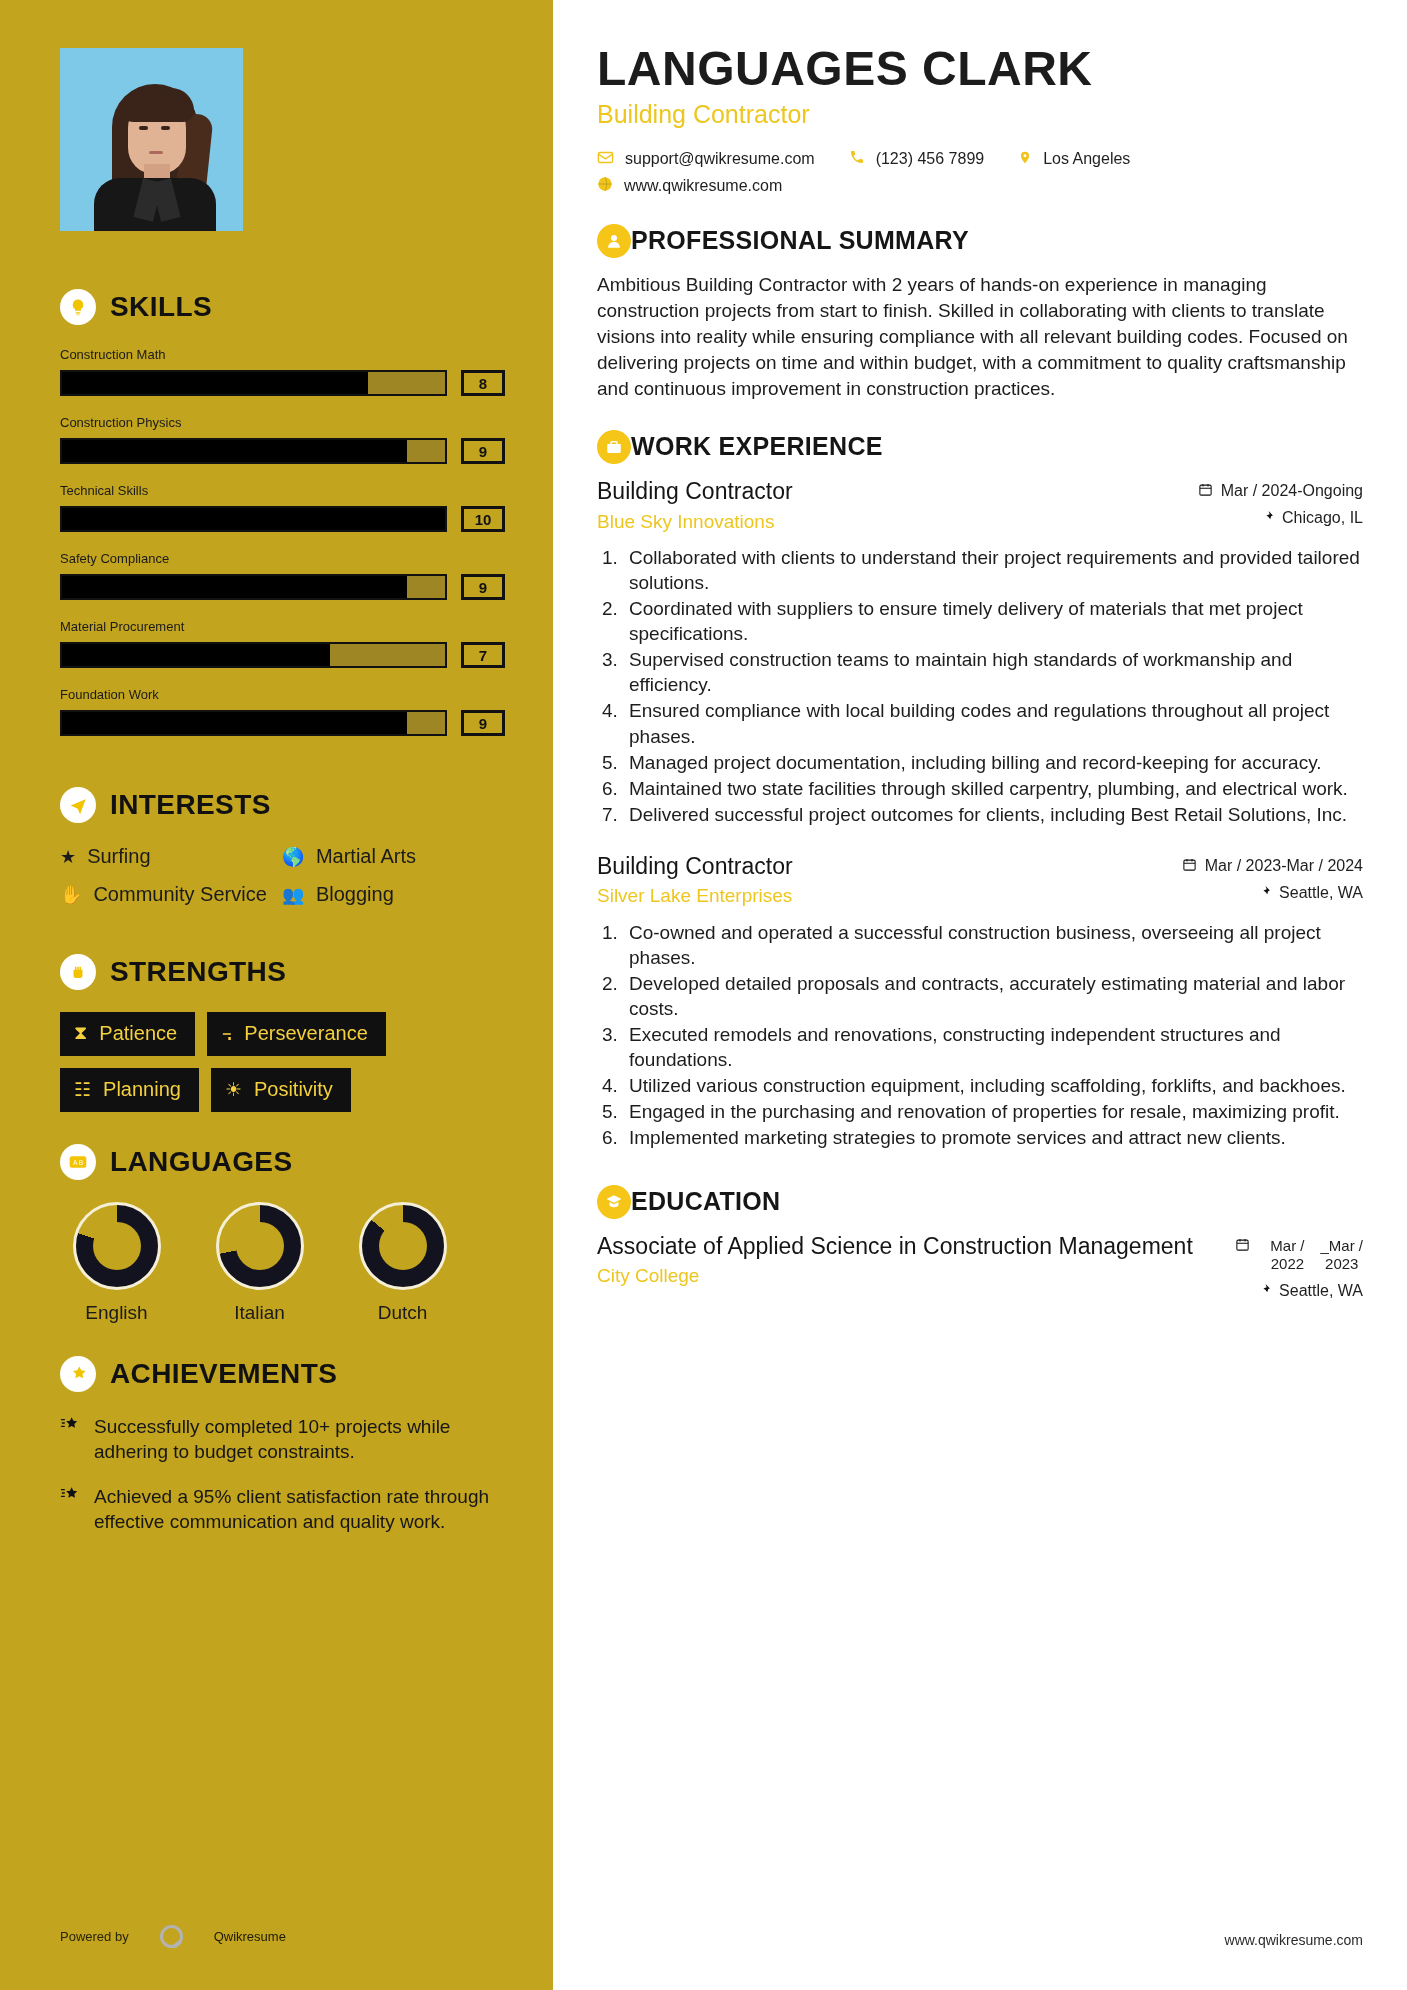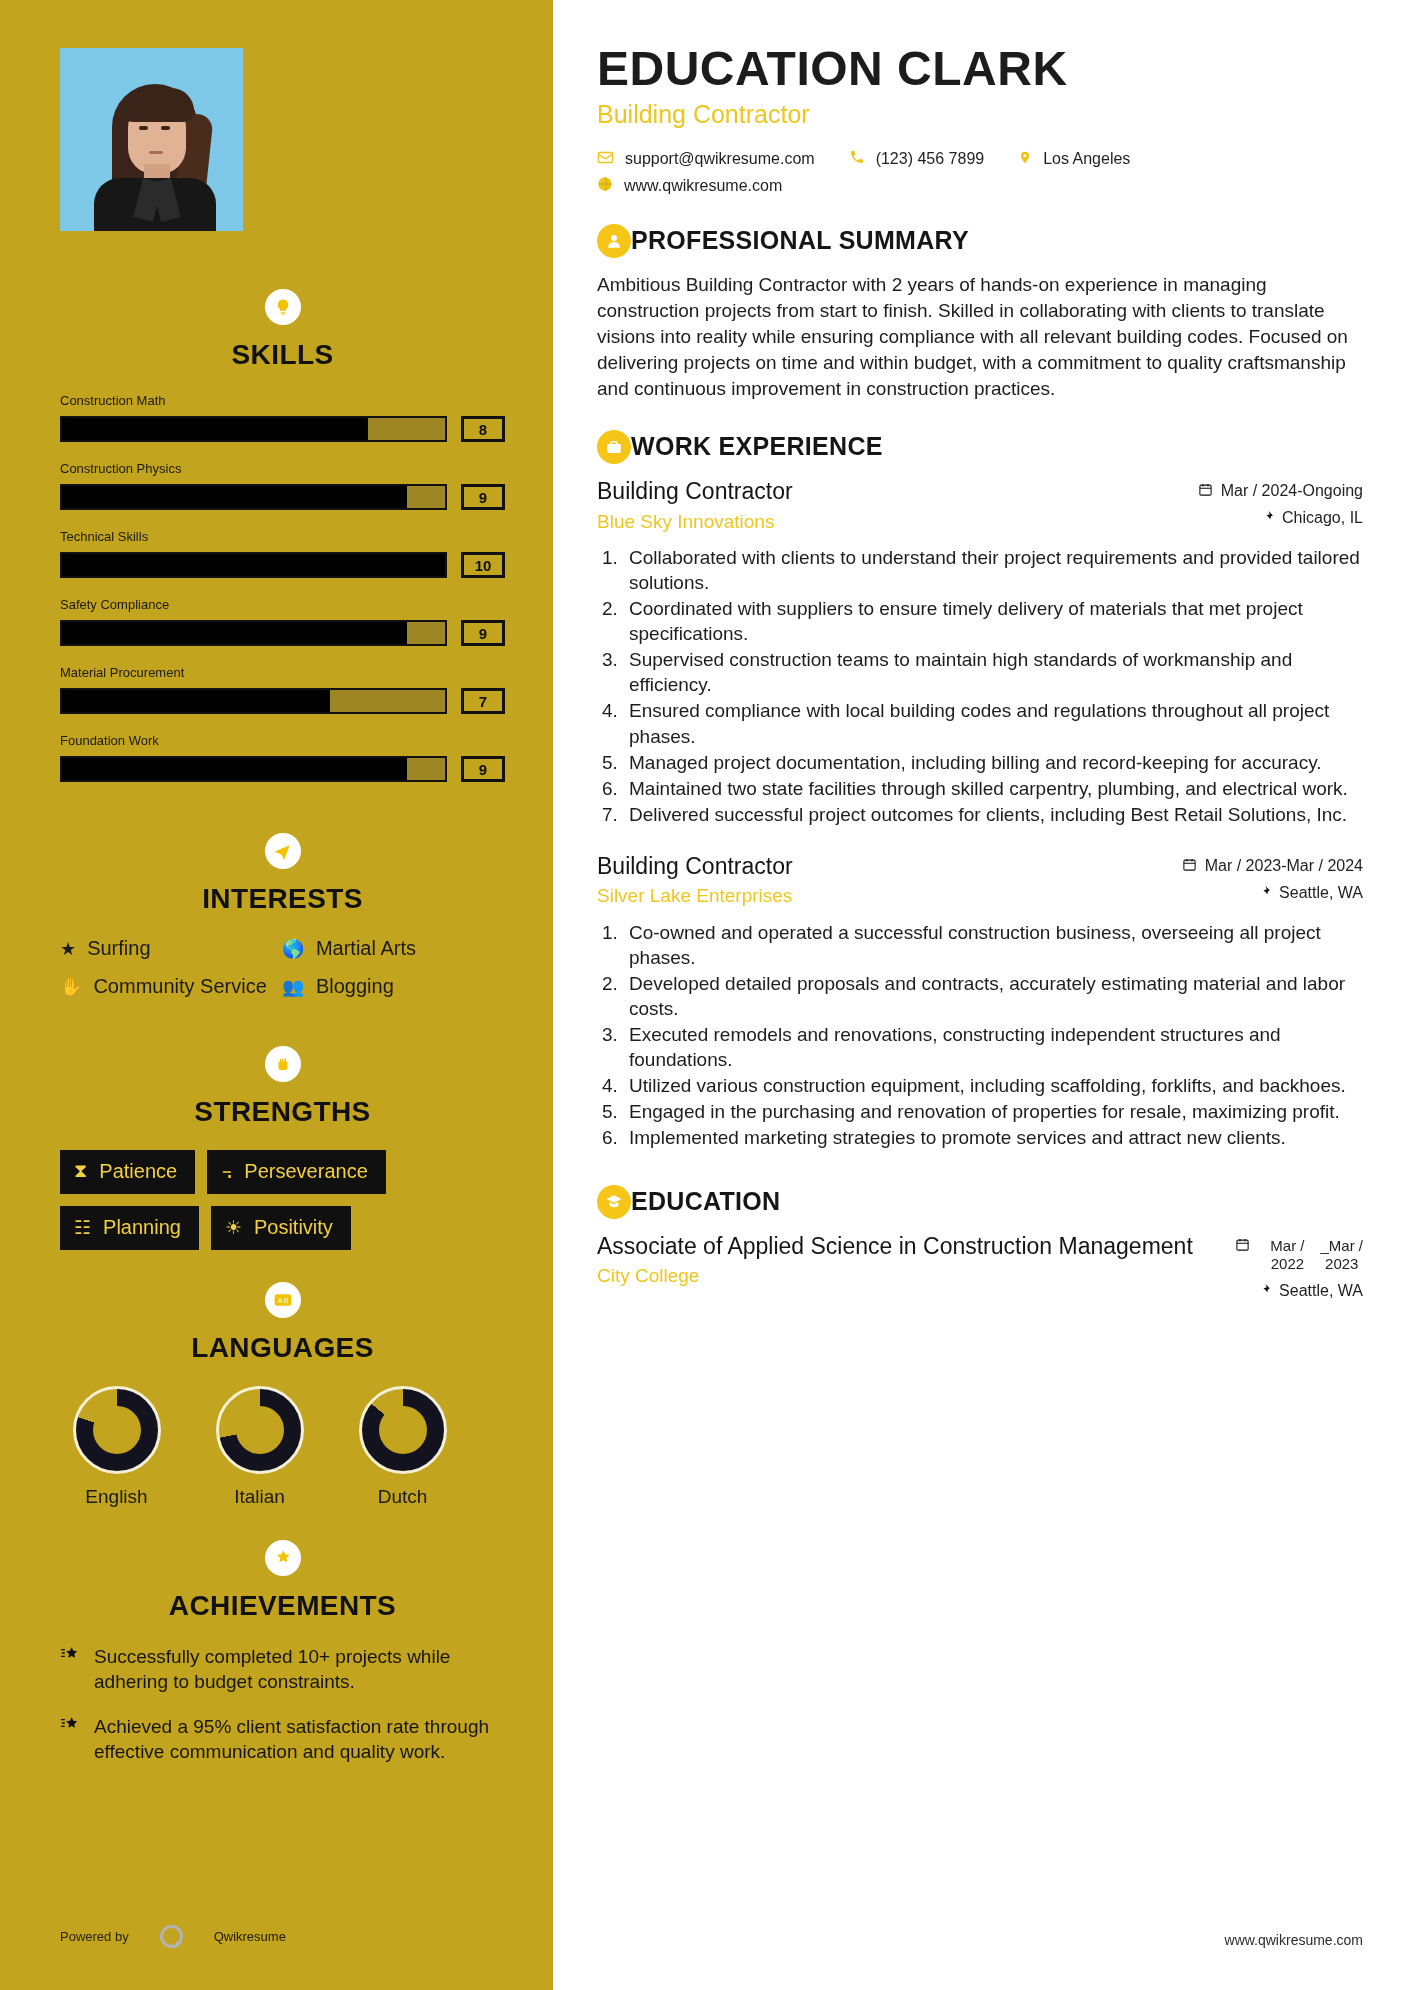--- a/index.html
+++ b/index.html
@@ -91,21 +91,20 @@
   .photo-frame .mouth {
     position: absolute; left: 89px; top: 103px;
     width: 14px; height: 3px; background: #ad6a5c; border-radius: 3px;
   }
 
   .sec-head {
     display: flex;
     align-items: center;
     gap: 14px;
     margin-bottom: 22px;
-    flex-direction: column;
   }
   .sec-head .badge {
     width: 36px; height: 36px;
     border-radius: 50%;
     background: #ffffff;
     display: flex; align-items: center; justify-content: center;
     flex: 0 0 36px;
     font-size: 19px;
     line-height: 1;
     color: #f2c300;
@@ -591,21 +590,21 @@
 
     <div class="footer-left">
       <span>Powered by</span>
       <span class="qlogo"></span>
       <span class="qname">Qwikresume</span>
     </div>
   </aside>
 
   <main class="main">
 
-    <h1 class="name">EDUCATION CLARK</h1>
+    <h1 class="name">LANGUAGES CLARK</h1>
     <div class="role">Building Contractor</div>
 
     <div class="contact-row">
       <div class="contact-item">
         <span class="ic">
           <svg width="17" height="17" viewBox="0 0 24 24" fill="none" stroke="#f0c419" stroke-width="2">
               <rect x="2" y="5" width="20" height="14" rx="2"></rect>
               <path d="M2 7l10 7 10-7"></path>
             </svg>
         </span>

